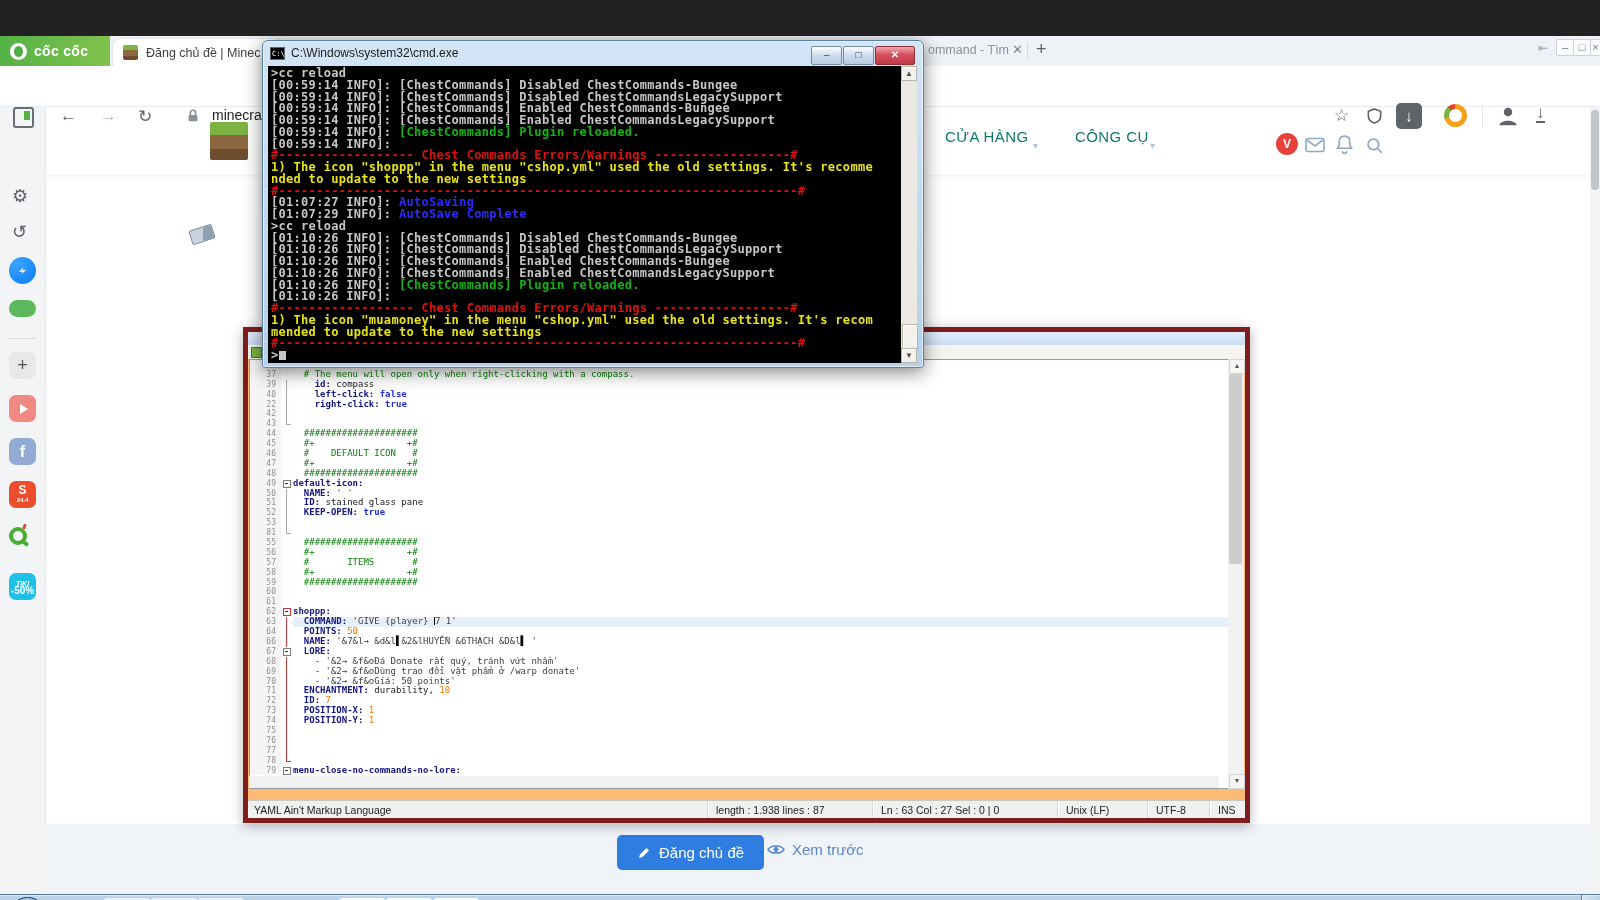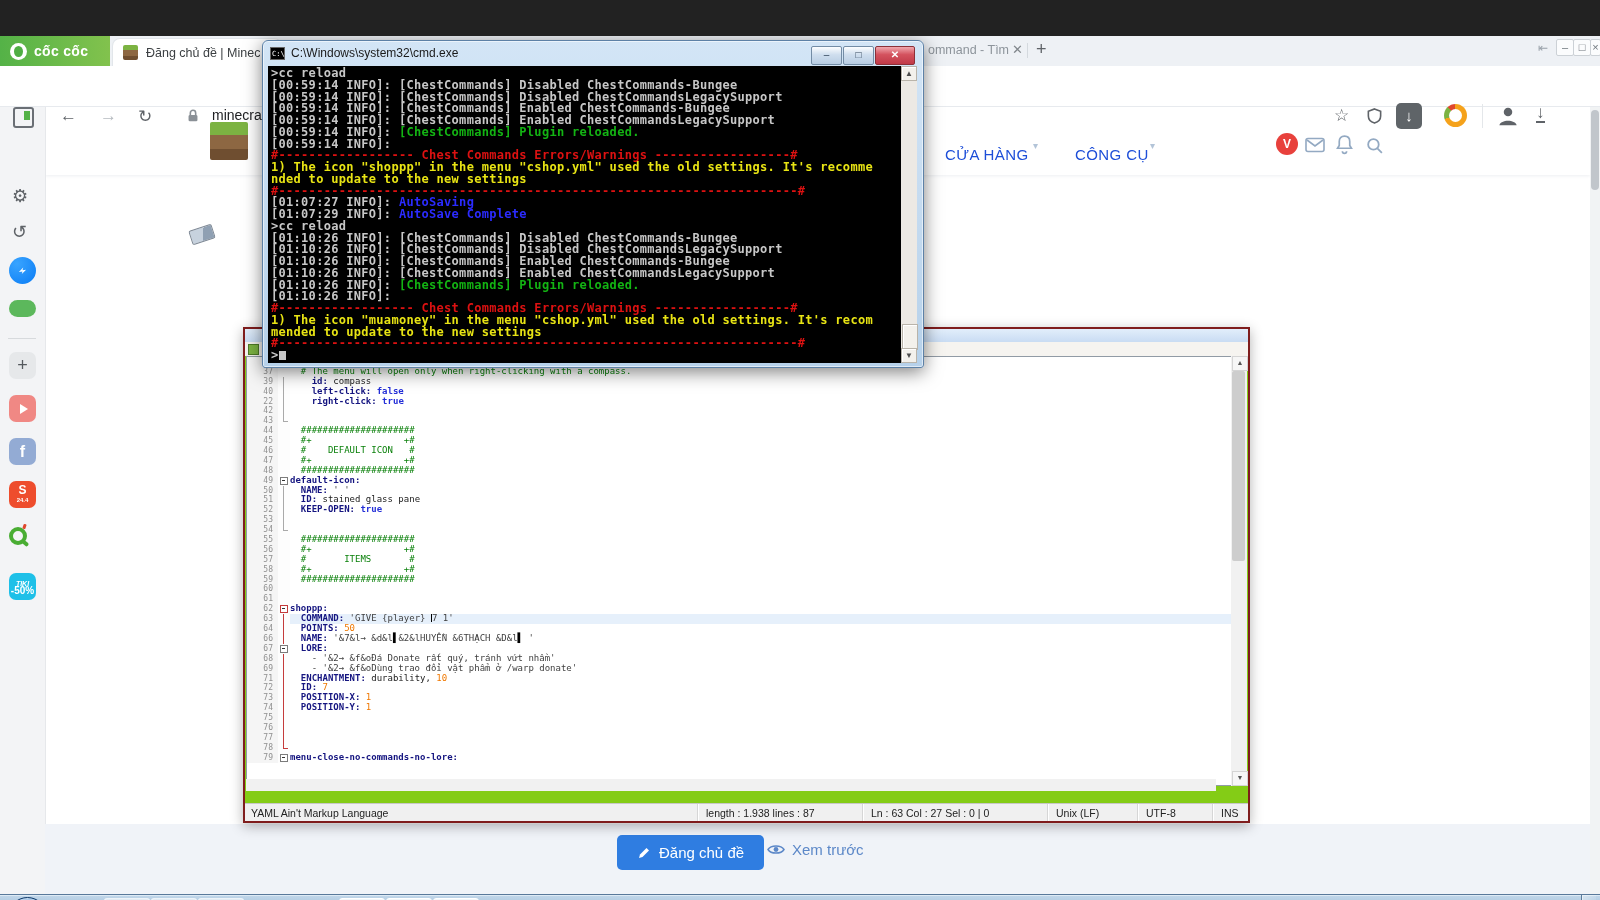--- a/index.html
+++ b/index.html
@@ -58,42 +58,42 @@
   .plusbox{background:#e6e8ea;color:#55595e;font-size:18px;font-weight:normal;}
   .sb-div{left:8px;width:28px;height:1px;background:#d7dadd;}
   .greensearch{border:4px solid #49ad33;border-radius:50%;width:18px!important;height:18px!important;position:relative;}
   .greensearch::after{content:"";position:absolute;right:-6px;bottom:-4px;width:8px;height:4px;background:#49ad33;
        border-radius:2px;transform:rotate(40deg);}
   .greensearch::before{content:"";position:absolute;left:10px;top:-7px;width:3px;height:5px;background:#e0482e;border-radius:1px;transform:rotate(20deg);}
 
   
   #page{left:45px;top:71px;width:1555px;height:787px;background:#fff;z-index:1;}
   #siteheader{left:45px;top:71px;width:1545px;height:68px;background:#fff;box-shadow:0 1px 3px rgba(30,50,90,.08);z-index:1;}
-  .menu-item{font-size:15px;color:#1d4ed8;letter-spacing:.4px;top:39px;}
+  .menu-item{font-size:15px;color:#0f766e;letter-spacing:.4px;top:21px;}
   .chev{font-size:10px;color:#b3c4d8;top:33px;}
   #avatar{left:1231px;top:26px;width:22px;height:22px;border-radius:50%;background:#e8413c;color:#fff;
           font-size:12px;font-weight:bold;text-align:center;line-height:22px;}
   .hicon{color:#93a9c2;}
   #card1{left:185px;top:101px;width:1142px;height:54px;background:#fff;border:1px solid #e8edf3;border-radius:10px;}
   #tagpill{left:10px;top:17px;height:21px;padding:0 12px;background:#ffb347;border:1px solid #f59a1d;border-radius:11px;
            color:#8a5200;font-size:12px;line-height:20px;font-weight:bold;}
   #panel2{left:185px;top:181px;width:1142px;height:536px;background:#fff;border:1px solid #dde6f0;border-radius:8px;
           border-top:3px solid #3d7edb;box-sizing:border-box;}
   .eraser{left:190px;top:191px;width:22px;height:13px;background:linear-gradient(110deg,#c7d2de 0 55%,#8fa0b3 55%);
           border:1px solid #7c8794;border-radius:2px;transform:rotate(-18deg);z-index:1;}
   #botstrip{left:45px;top:788px;width:1555px;height:70px;background:#f0f3f8;z-index:4;}
   #postbtn{left:572px;top:11px;height:35px;padding:0 20px;background:#2f7de1;border-radius:5px;color:#fff;
            font-size:15px;display:flex;align-items:center;gap:8px;}
   #previewbtn{left:722px;top:17px;color:#5c88c8;font-size:15px;display:flex;align-items:center;gap:7px;}
   .minitool{top:1px;width:14px;height:12px;background:#dde4ec;border:1px solid #c3cdd9;border-radius:2px;}
   #pagescroll{left:1590px;top:71px;width:10px;height:787px;background:#f1f3f4;z-index:4;}
   #pagescroll .thumb{left:1px;top:3px;width:8px;height:80px;background:#c1c6cb;border-radius:4px;}
 
   
-  #npp{left:243px;top:291px;width:1007px;height:496px;background:#84cc16;border:2px solid #7f1d1d;
+  #npp{left:243px;top:291px;width:1007px;height:496px;background:#fdba74;border:5px solid #7f1d1d;
        box-shadow:0 3px 12px rgba(0,0,0,.3);z-index:10;box-sizing:border-box;padding-left:48px;}
   #npp-title{left:0;top:0;width:100%;height:13px;background:linear-gradient(#e2eefb,#c9dcf3);}
   #npp-menu{left:0;top:13px;width:100%;height:14px;background:#f6f4f0;}
   .npp-sliver-ico1{left:3px;top:15px;width:9px;height:9px;background:#7cb342;border:1px solid #4e7b27;}
   .npp-sliver-ico2{left:3px;top:28px;width:12px;height:11px;background:#6f9fd8;border:1px solid #3c6ea5;border-radius:1px;}
   #editor{left:1px;top:27px;width:987px;height:430px;background:#fff;border:1px solid #919ba5;overflow:hidden;
           font-family:"DejaVu Sans Mono",monospace;font-size:9px;box-sizing:border-box;}
   .eline{display:flex;height:9.9px;line-height:9.9px;}
   .eline.cur{background:#e6f0fb;}
   .ln{width:26px;padding-right:5px;text-align:right;color:#909090;background:#f5f5f5;font-size:8px;flex:none;}
@@ -412,21 +412,21 @@
             <span class="ln">52</span>
             <span class="fold f-v"></span>
             <span class="code"><span class="e-k">  KEEP-OPEN:</span><span class="e-b"> true</span></span>
           </div>
           <div class="eline">
             <span class="ln">53</span>
             <span class="fold f-v"></span>
             <span class="code"></span>
           </div>
           <div class="eline">
-            <span class="ln">54</span>
+            <span class="ln">81</span>
             <span class="fold f-l"></span>
             <span class="code"></span>
           </div>
           <div class="eline">
             <span class="ln">55</span>
             <span class="fold"></span>
             <span class="code"><span class="e-c">  #####################</span></span>
           </div>
           <div class="eline">
             <span class="ln">56</span>
@@ -485,20 +485,25 @@
           </div>
           <div class="eline">
             <span class="ln">68</span>
             <span class="fold f-vr"></span>
             <span class="code"><span class="e-s">    - '&amp;2→ &amp;f&amp;oĐá Donate rất quý, tránh vứt nhầm'</span></span>
           </div>
           <div class="eline">
             <span class="ln">69</span>
             <span class="fold f-vr"></span>
             <span class="code"><span class="e-s">    - '&amp;2→ &amp;f&amp;oDùng trao đổi vật phẩm ở /warp donate'</span></span>
+          </div>
+          <div class="eline">
+            <span class="ln">70</span>
+            <span class="fold f-vr"></span>
+            <span class="code"><span class="e-s">    - '&amp;2→ &amp;f&amp;oGiá: 50 points'</span></span>
           </div>
           <div class="eline">
             <span class="ln">71</span>
             <span class="fold f-vr"></span>
             <span class="code"><span class="e-k">  ENCHANTMENT:</span><span class="e-p"> durability,</span><span class="e-n"> 10</span></span>
           </div>
           <div class="eline">
             <span class="ln">72</span>
             <span class="fold f-vr"></span>
             <span class="code"><span class="e-k">  ID:</span><span class="e-n"> 7</span></span>
@@ -544,21 +549,21 @@
       <span class="scr-btn abs" style="left:1px;top:0">▲</span>
       <span class="scr-thumb abs" style="top:15px;height:190px"></span>
       <span class="scr-btn abs" style="left:1px;bottom:0">▼</span>
     </div>
     <div id="npp-hscroll" class="abs"></div>
     <div id="npp-status" class="abs">
       <span class="cell first">YAML Ain't Markup Language</span>
       <span class="cell" style="width:165px">length : 1.938    lines : 87</span>
       <span class="cell" style="width:185px">Ln : 63    Col : 27    Sel : 0 | 0</span>
       <span class="cell" style="width:90px">Unix (LF)</span>
-      <span class="cell" style="width:75px">UTF-8</span>
+      <span class="cell" style="width:62px">UTF-8</span>
       <span class="cell" style="width:36px">INS</span>
     </div>
   </div>
 
   <div id="cmd" class="abs">
     <div id="cmd-titlebar" class="abs">
       <span class="cmdico">C:\</span>
       <span id="cmd-title">C:\Windows\system32\cmd.exe</span>
     </div>
     <div id="cmd-btns">

